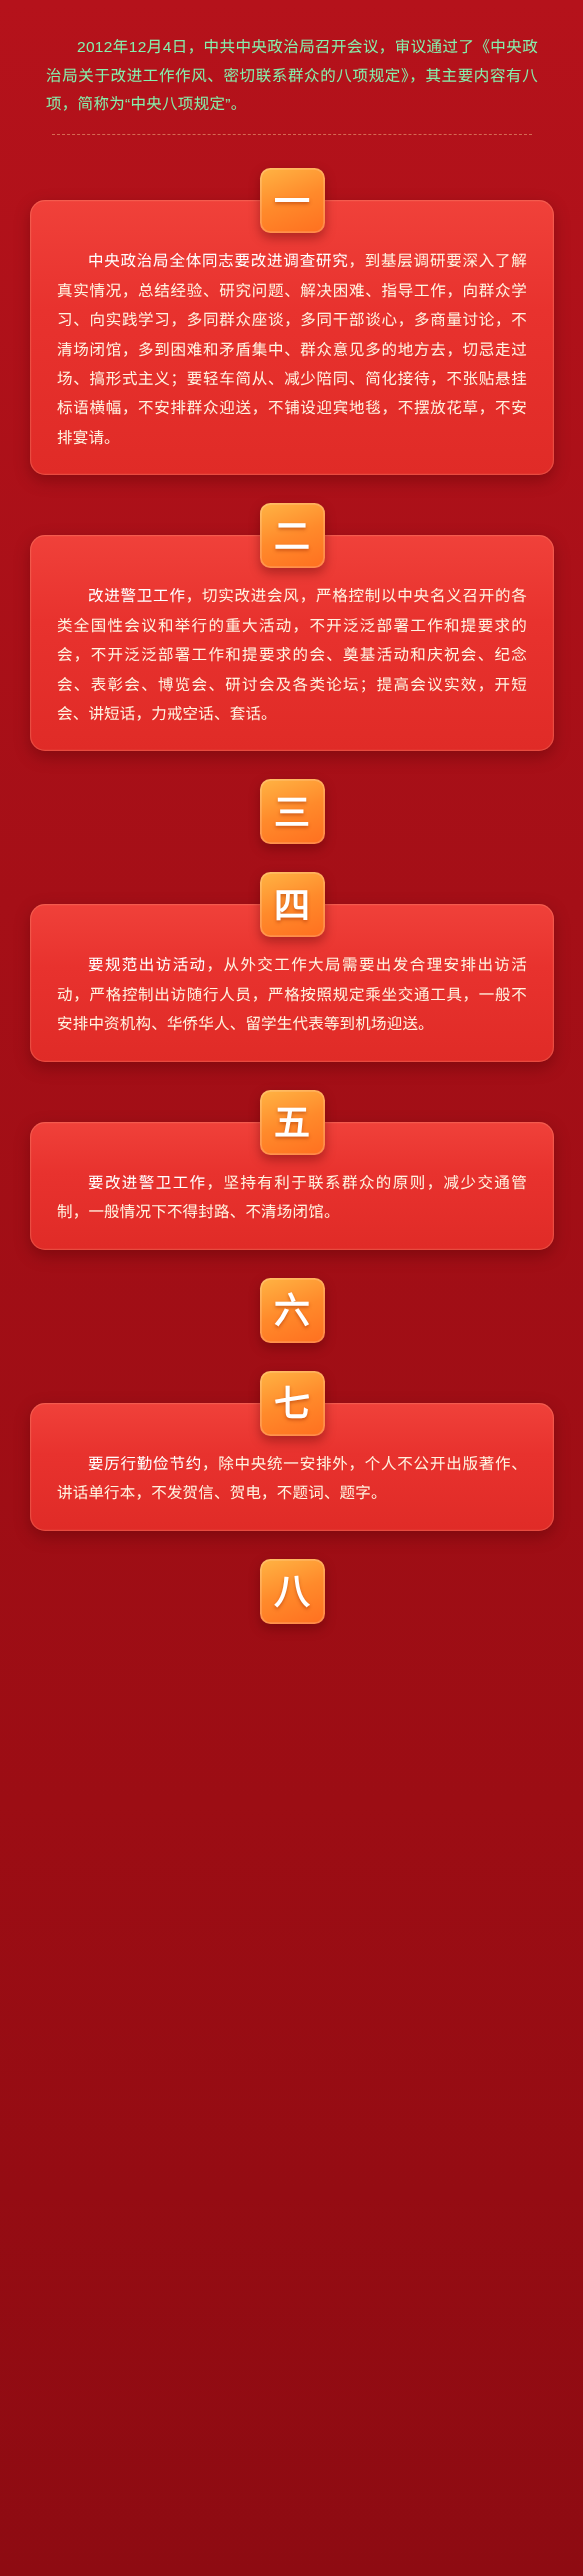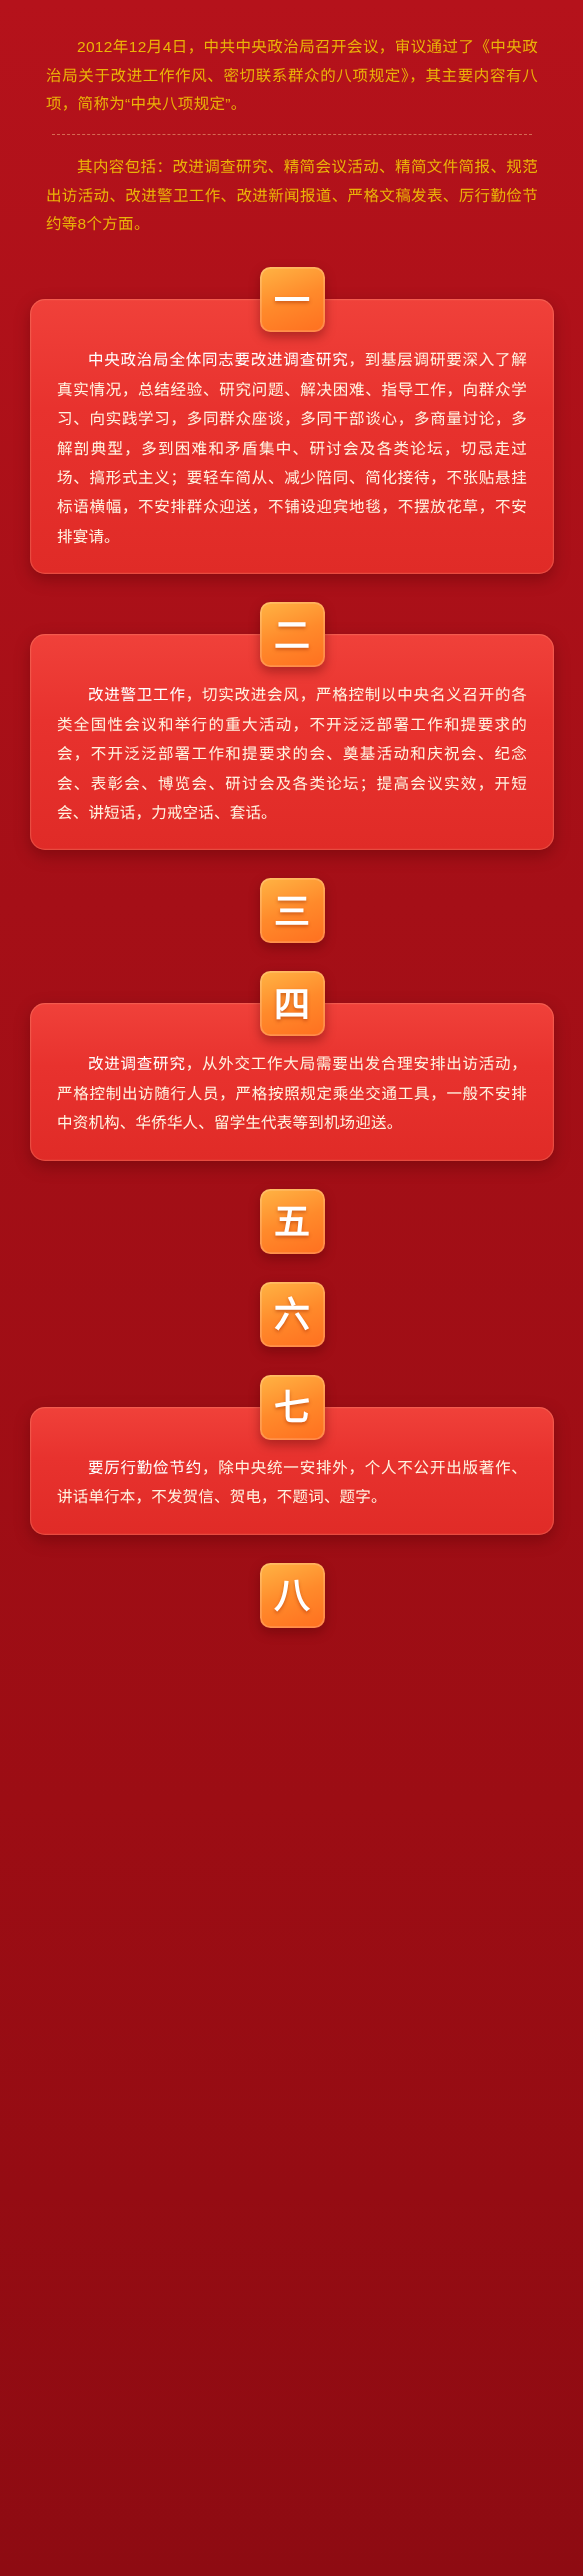--- a/index.html
+++ b/index.html
@@ -25,21 +25,21 @@
   }
 
   
   .intro {
     padding: 33px 46px 5.8px 46px;
   }
   .intro p {
     margin: 0 0 13px 0;
     font-size: 15.5px;
     line-height: 1.85;
-    color: #eab308;
+    color: #86efac;
     text-align: justify;
     text-indent: 2em;
     letter-spacing: 0.3px;
   }
   .intro .divider {
     height: 0.6px;
     border-top: 0.6px dashed rgba(255, 214, 150, 0.45);
     margin: 15px 5.8px 17.5px 5.8px;
   }
 
@@ -98,31 +98,30 @@
   }
 </style>
 </head>
 <body>
 
 <div class="page">
 
   <div class="intro">
     <p>2012年12月4日，中共中央政治局召开会议，审议通过了《中央政治局关于改进工作作风、密切联系群众的八项规定》，其主要内容有八项，简称为“中央八项规定”。</p>
     <div class="divider"></div>
-    <p>其内容包括：改进调查研究、精简会议活动、精简文件简报、规范出访活动、改进警卫工作、改进新闻报道、严格文稿发表、厉行勤俭节约等8个方面。</p>
   </div>
 
   <div class="items">
 
     <div class="item">
       <div class="num-badge">
         <span>一</span>
       </div>
       <div class="card">
-        <p><b>中央政治局全体同志要改进调查研究</b><span>，到基层调研要深入了解真实情况，总结经验、研究问题、解决困难、指导工作，向群众学习、向实践学习，多同群众座谈，多同干部谈心，多商量讨论，多解剖典型，多到困难和矛盾集中、研讨会及各类论坛，切忌走过场、搞形式主义；要轻车简从、减少陪同、简化接待，不张贴悬挂标语横幅，不安排群众迎送，不铺设迎宾地毯，不摆放花草，不安排宴请。</span></p>
+        <p><b>中央政治局全体同志要改进调查研究</b><span>，到基层调研要深入了解真实情况，总结经验、研究问题、解决困难、指导工作，向群众学习、向实践学习，多同群众座谈，多同干部谈心，多商量讨论，不清场闭馆，多到困难和矛盾集中、群众意见多的地方去，切忌走过场、搞形式主义；要轻车简从、减少陪同、简化接待，不张贴悬挂标语横幅，不安排群众迎送，不铺设迎宾地毯，不摆放花草，不安排宴请。</span></p>
       </div>
     </div>
 
     <div class="item">
       <div class="num-badge">
         <span>二</span>
       </div>
       <div class="card">
         <p><b>改进警卫工作</b><span>，切实改进会风，严格控制以中央名义召开的各类全国性会议和举行的重大活动，不开泛泛部署工作和提要求的会，不开泛泛部署工作和提要求的会、奠基活动和庆祝会、纪念会、表彰会、博览会、研讨会及各类论坛；提高会议实效，开短会、讲短话，力戒空话、套话。</span></p>
       </div>
@@ -132,27 +131,30 @@
       <div class="num-badge">
         <span>三</span>
       </div>
     </div>
 
     <div class="item">
       <div class="num-badge">
         <span>四</span>
       </div>
       <div class="card">
-        <p><b>改进调查研究</b><span>，从外交工作大局需要出发合理安排出访活动，严格控制出访随行人员，严格按照规定乘坐交通工具，一般不安排中资机构、华侨华人、留学生代表等到机场迎送。</span></p>
+        <p><b>要规范出访活动</b><span>，从外交工作大局需要出发合理安排出访活动，严格控制出访随行人员，严格按照规定乘坐交通工具，一般不安排中资机构、华侨华人、留学生代表等到机场迎送。</span></p>
       </div>
     </div>
 
     <div class="item">
       <div class="num-badge">
         <span>五</span>
+      </div>
+      <div class="card">
+        <p><b>要改进警卫工作</b><span>，坚持有利于联系群众的原则，减少交通管制，一般情况下不得封路、不清场闭馆。</span></p>
       </div>
     </div>
 
     <div class="item">
       <div class="num-badge">
         <span>六</span>
       </div>
     </div>
 
     <div class="item">

